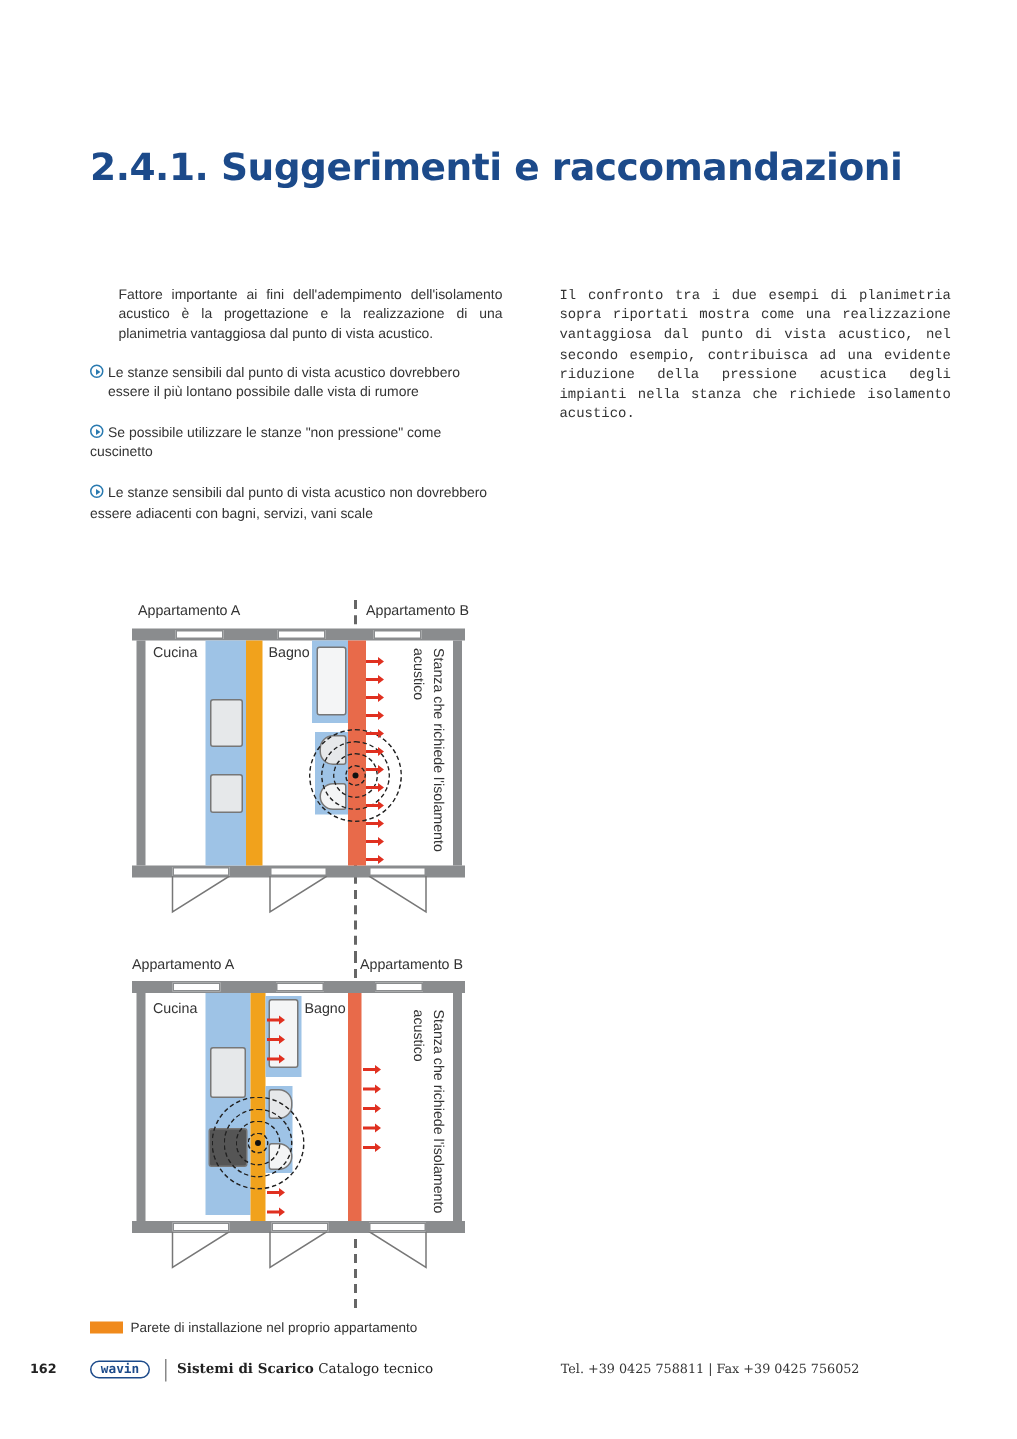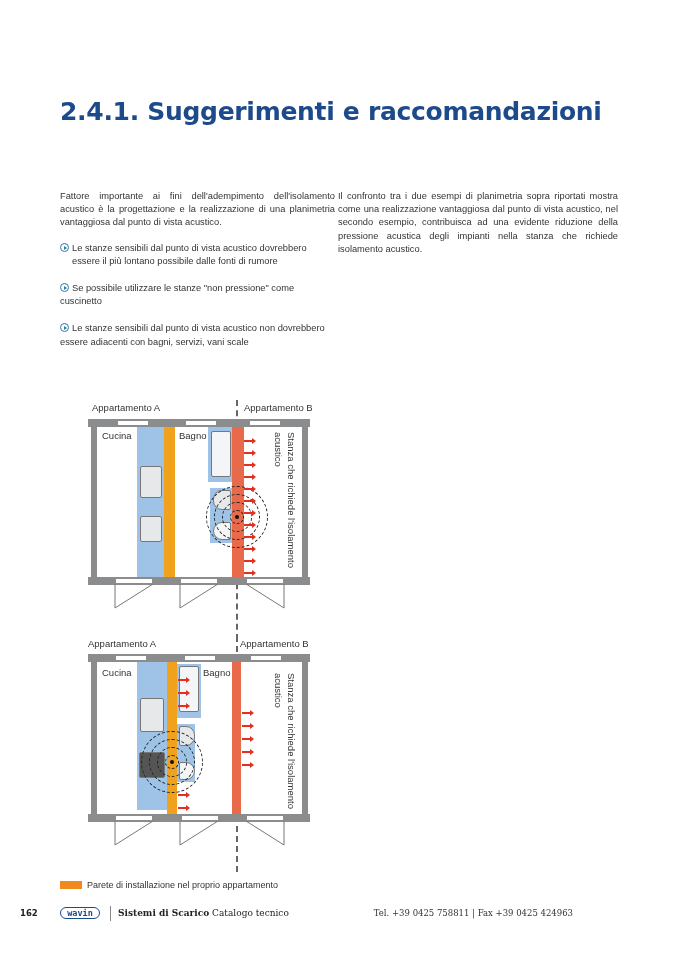--- a/index.html
+++ b/index.html
@@ -7,22 +7,22 @@
     width: 678px; height: 959px; background: #ffffff; position: relative; overflow: hidden;
     font-family: "Liberation Sans", sans-serif; color: #333;
   }
   .title {
     position: absolute; left: 60px; top: 97px;
     font-family: "DejaVu Sans", sans-serif; font-size: 25px; font-weight: bold;
     color: #1c4a8a; letter-spacing: -0.3px;
   }
   .col { position: absolute; font-size: 9.3px; line-height: 13.2px; color: #333; }
   .col-left { left: 60px; top: 190px; width: 275px; }
-  .col-right { left: 338px; top: 190px; width: 280px; }
-  .justify { text-align: justify; }
+  .col-right { left: 354px; top: 190px; width: 280px; font-family: Liberation Mono, monospace; }
+  .justify { text-align: justify; margin-left: 19px; }
   .bullet { margin-top: 12px; position: relative; }
   .bullet .ico {
     display: inline-block; width: 9px; height: 9px; border: 1px solid #2a7ab0; border-radius: 50%;
     vertical-align: -1px; margin-right: 3px; position: relative;
   }
   .bullet .ico::after {
     content: ""; position: absolute; left: 3px; top: 2px; width: 0; height: 0;
     border-left: 3px solid #2a7ab0; border-top: 2px solid transparent; border-bottom: 2px solid transparent;
   }
   .indent { padding-left: 12px; display: block; }
@@ -66,21 +66,21 @@
 </style>
 </head>
 <body>
 
 <div class="title">2.4.1. Suggerimenti e raccomandazioni</div>
 
 <div class="col col-left">
   <p class="justify">Fattore importante ai fini dell'adempimento dell'isolamento acustico è la progettazione e la realizzazione di una planimetria vantaggiosa dal punto di vista acustico.</p>
   <div class="bullet">
     <span class="ico"></span><span>Le stanze sensibili dal punto di vista acustico dovrebbero</span>
-    <span class="indent">essere il più lontano possibile dalle fonti di rumore</span>
+    <span class="indent">essere il più lontano possibile dalle vista di rumore</span>
   </div>
   <div class="bullet" style="margin-top:14px">
     <span class="ico"></span><span>Se possibile utilizzare le stanze "non pressione" come cuscinetto</span>
   </div>
   <div class="bullet" style="margin-top:14px">
     <span class="ico"></span><span>Le stanze sensibili dal punto di vista acustico non dovrebbero</span>
     <span style="display:block">essere adiacenti con bagni, servizi, vani scale</span>
   </div>
 </div>
 
@@ -206,14 +206,14 @@
     <div class="swatch" style="background:#f08a1c"></div>
     <span>Parete di installazione nel proprio appartamento</span>
   </div>
 </div>
 
 <div class="footer">
   <span class="page-num">162</span>
   <span class="logo">wavin</span>
   <span class="footer-sep"></span>
   <span class="catalog"><b>Sistemi di Scarico</b><span> Catalogo tecnico</span></span>
-  <span class="contacts">Tel. +39 0425 758811  |  Fax +39 0425 424963</span>
+  <span class="contacts">Tel. +39 0425 758811  |  Fax +39 0425 756052</span>
 </div>
 
 </body></html>

